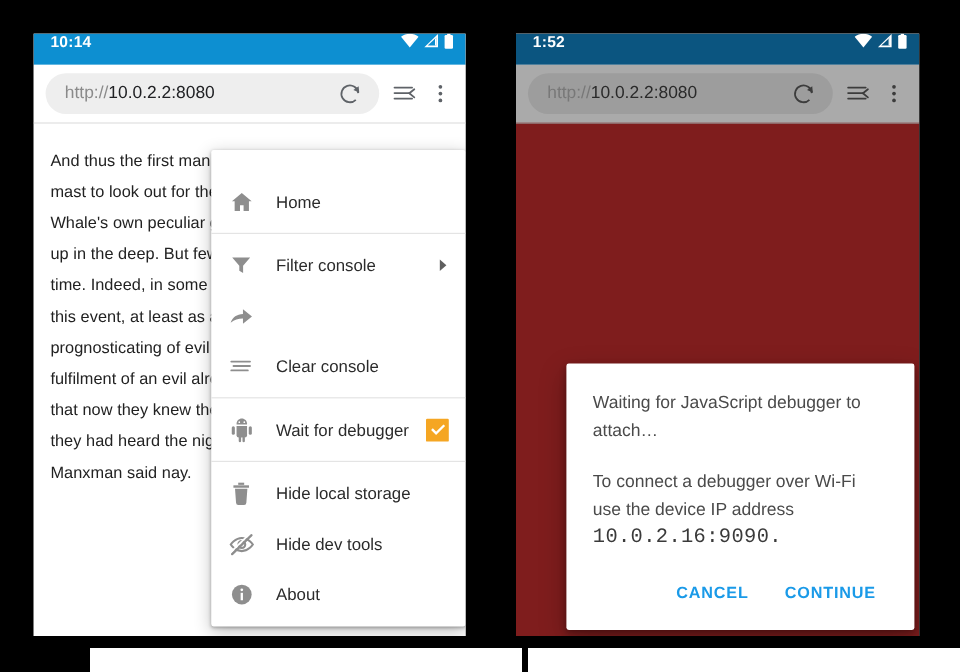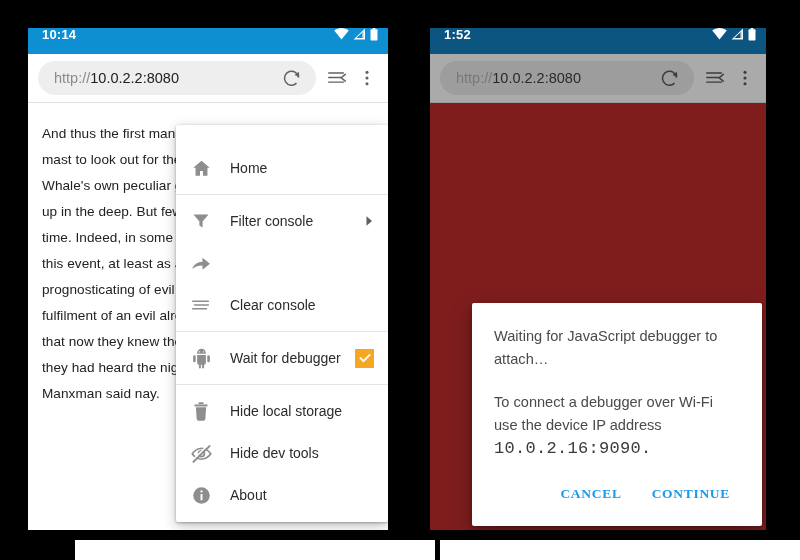--- a/index.html
+++ b/index.html
@@ -209,21 +209,21 @@
   }
   .dlg-btn {
     font-size: 13.5px;
     font-weight: bold;
     letter-spacing: .7px;
     color: #1a9ae8;
     background: none;
     border: none;
     padding: 8px 10px;
     cursor: pointer;
-    font-family: Liberation Serif, serif;
+    font-family: Liberation Sans, sans-serif;
   }
 </style>
 </head>
 <body>
 
 <div class="phone-back" id="phone-back-left"></div>
 <div class="phone-back" id="phone-back-right"></div>
 
 <div class="phone" id="phone-left">
 

